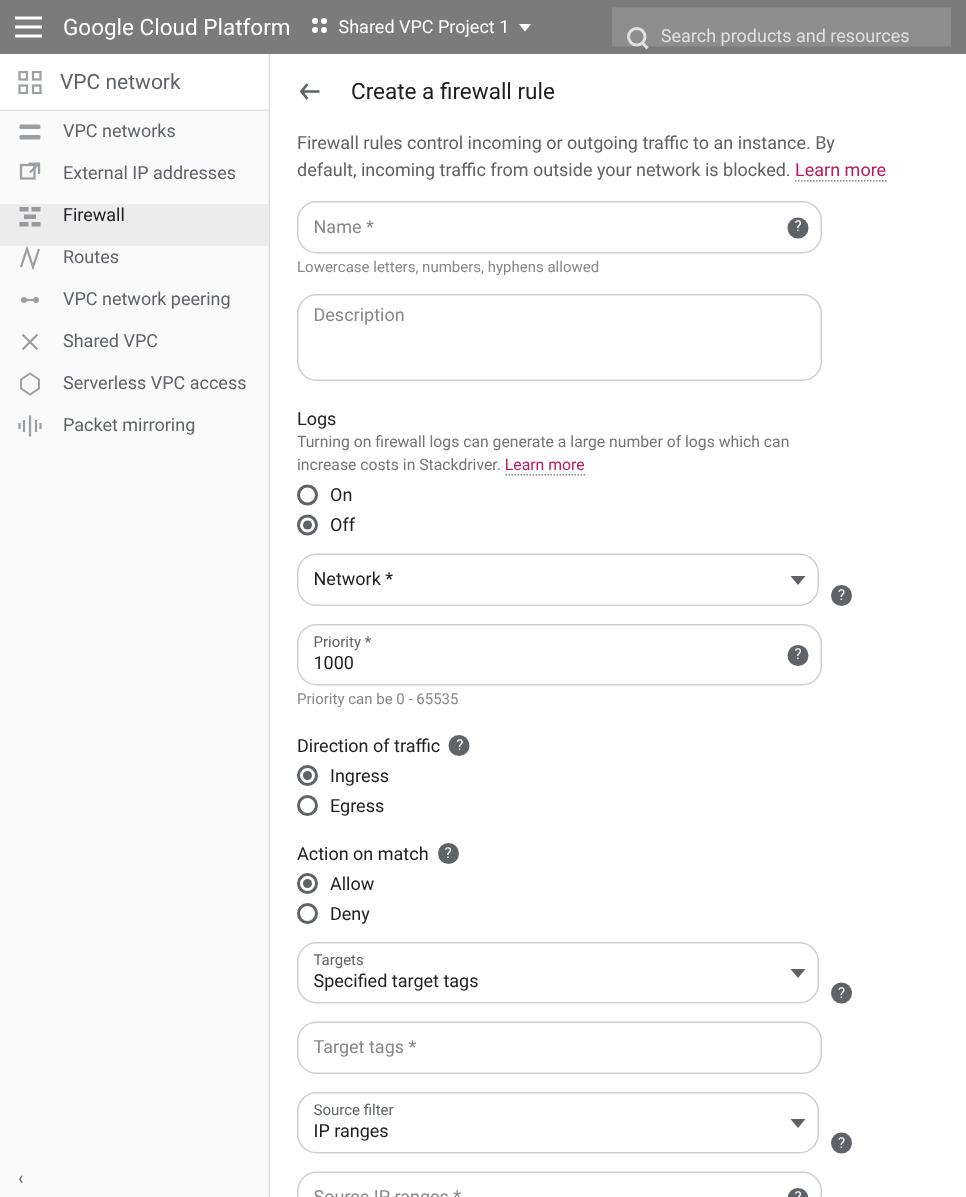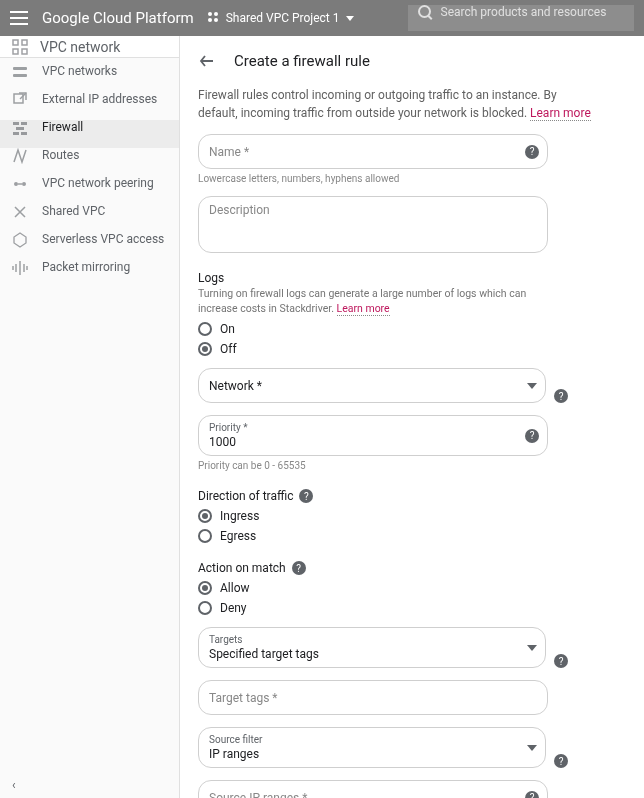--- a/index.html
+++ b/index.html
@@ -8,29 +8,29 @@
   .topbar{height:36px;background:#7b7b7b;display:flex;align-items:center;color:#fff;padding:0 10px;gap:14px}
   .hamburger{width:18px;height:14px;display:flex;flex-direction:column;justify-content:space-between;cursor:pointer}
   .hamburger span{height:2px;background:#fff}
   .brand{font-size:15px;font-weight:400;white-space:nowrap}
   .project-chip{display:flex;align-items:center;gap:6px;font-size:12px;cursor:pointer}
   .dots{width:12px;height:12px;position:relative}
   .dots::before,.dots::after{content:"";position:absolute;width:4px;height:4px;background:#fff;border-radius:50%}
   .dots::before{left:0;top:0;box-shadow:6px 0 #fff,0 6px #fff}
   .dots::after{left:6px;top:6px}
   .caret{width:0;height:0;border-left:4px solid transparent;border-right:4px solid transparent;border-top:5px solid #fff}
-  .search{flex:1;margin-left:40px;background:#8d8d8d;height:26px;border-radius:0;display:flex;align-items:flex-start;padding:0 10px;gap:10px}
+  .search{flex:1;margin-left:40px;background:#8d8d8d;height:26px;border-radius:0;display:flex;align-items:flex-end;padding:0 10px;gap:10px}
   .search input{background:transparent;border:none;outline:none;color:#fff;font-size:12px;flex:1}
   .search input::placeholder{color:#e0e0e0}
   .mag{width:13px;height:13px;border:2px solid #e0e0e0;border-radius:50%;position:relative}
   .mag::after{content:"";position:absolute;width:2px;height:5px;background:#e0e0e0;transform:rotate(-45deg);bottom:-4px;right:-2px}
   
   .layout{display:flex;height:762px}
   .sidebar{width:180px;border-right:1px solid #e0e0e0;background:#fafafa}
-  .side-head{display:flex;align-items:center;gap:12px;height:22px;padding:0 12px;border-bottom:1px solid #e0e0e0;background:#fff}
+  .side-head{display:flex;align-items:center;gap:12px;height:38px;padding:0 12px;border-bottom:1px solid #e0e0e0;background:#fff}
   .side-head-title{color:#5f6368;font-size:14px}
   .nav{padding-top:6px}
   .nav-item{display:flex;align-items:flex-start;gap:14px;height:28px;padding:0 12px;font-size:12px;color:#5f6368;cursor:pointer}
   .nav-item.active{background:#ececec;color:#202124}
   .nav-ico{width:16px;height:16px;flex-shrink:0;opacity:.6}
   .side-collapse{position:absolute;bottom:6px;left:12px;color:#5f6368;font-size:12px;cursor:pointer}
   
   .main{flex:1;overflow-y:auto;padding:10px 18px 30px 18px;position:relative}
   .page-head{display:flex;align-items:center;gap:18px;height:30px;margin-bottom:10px}
   .back-arrow{cursor:pointer}

